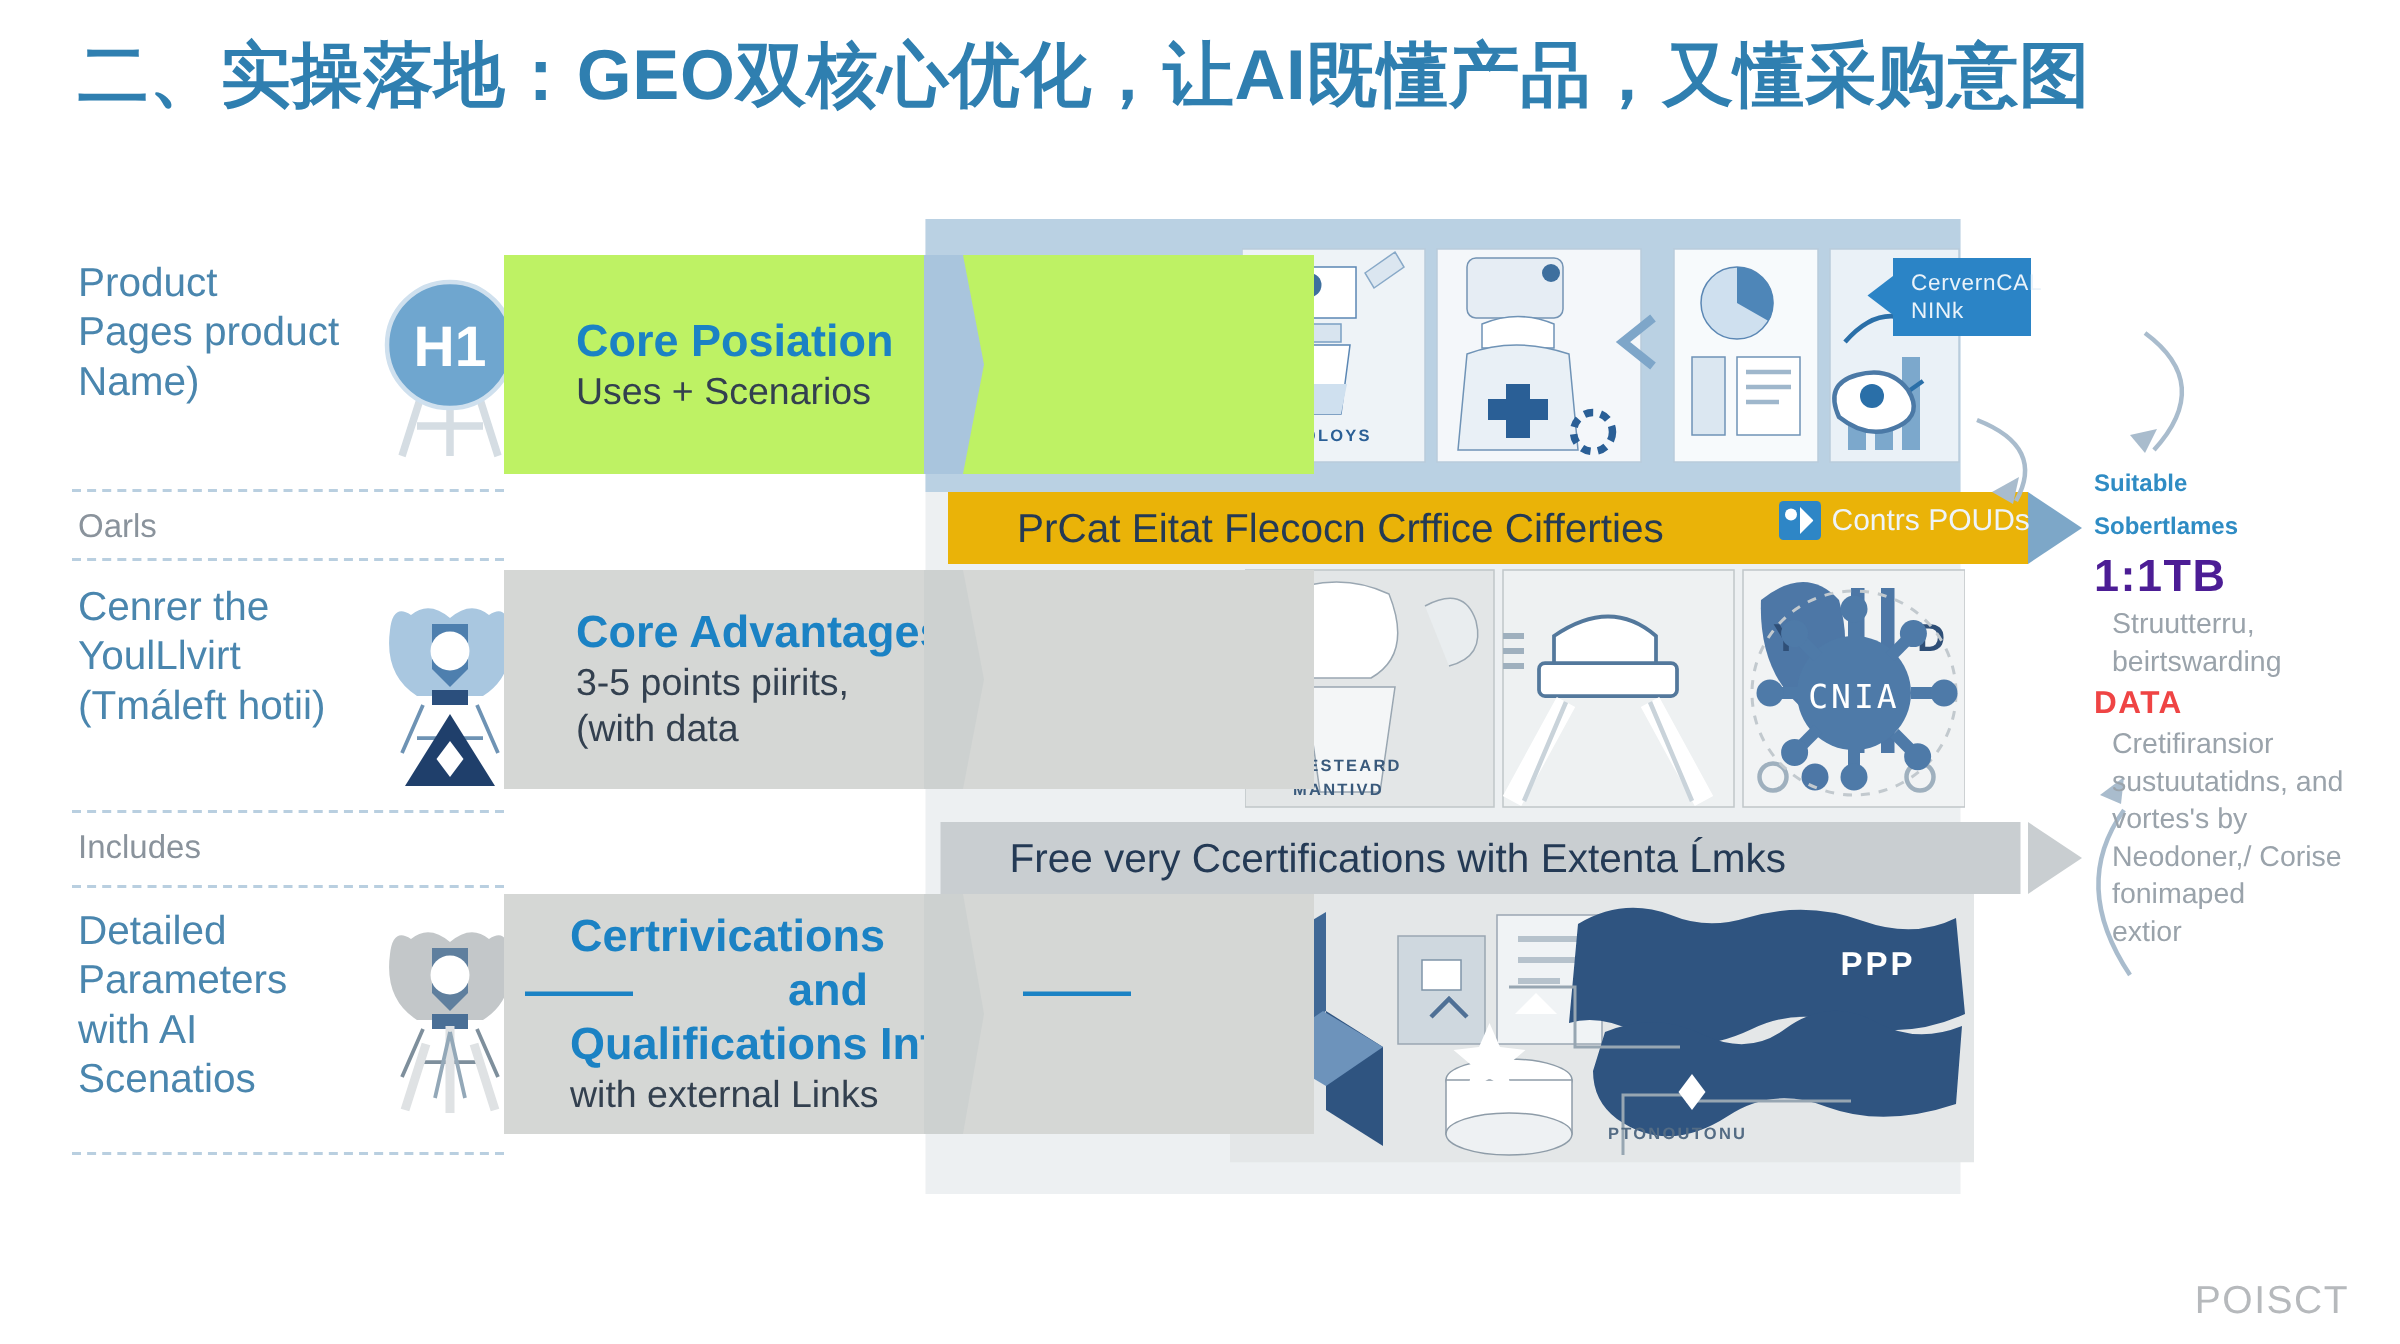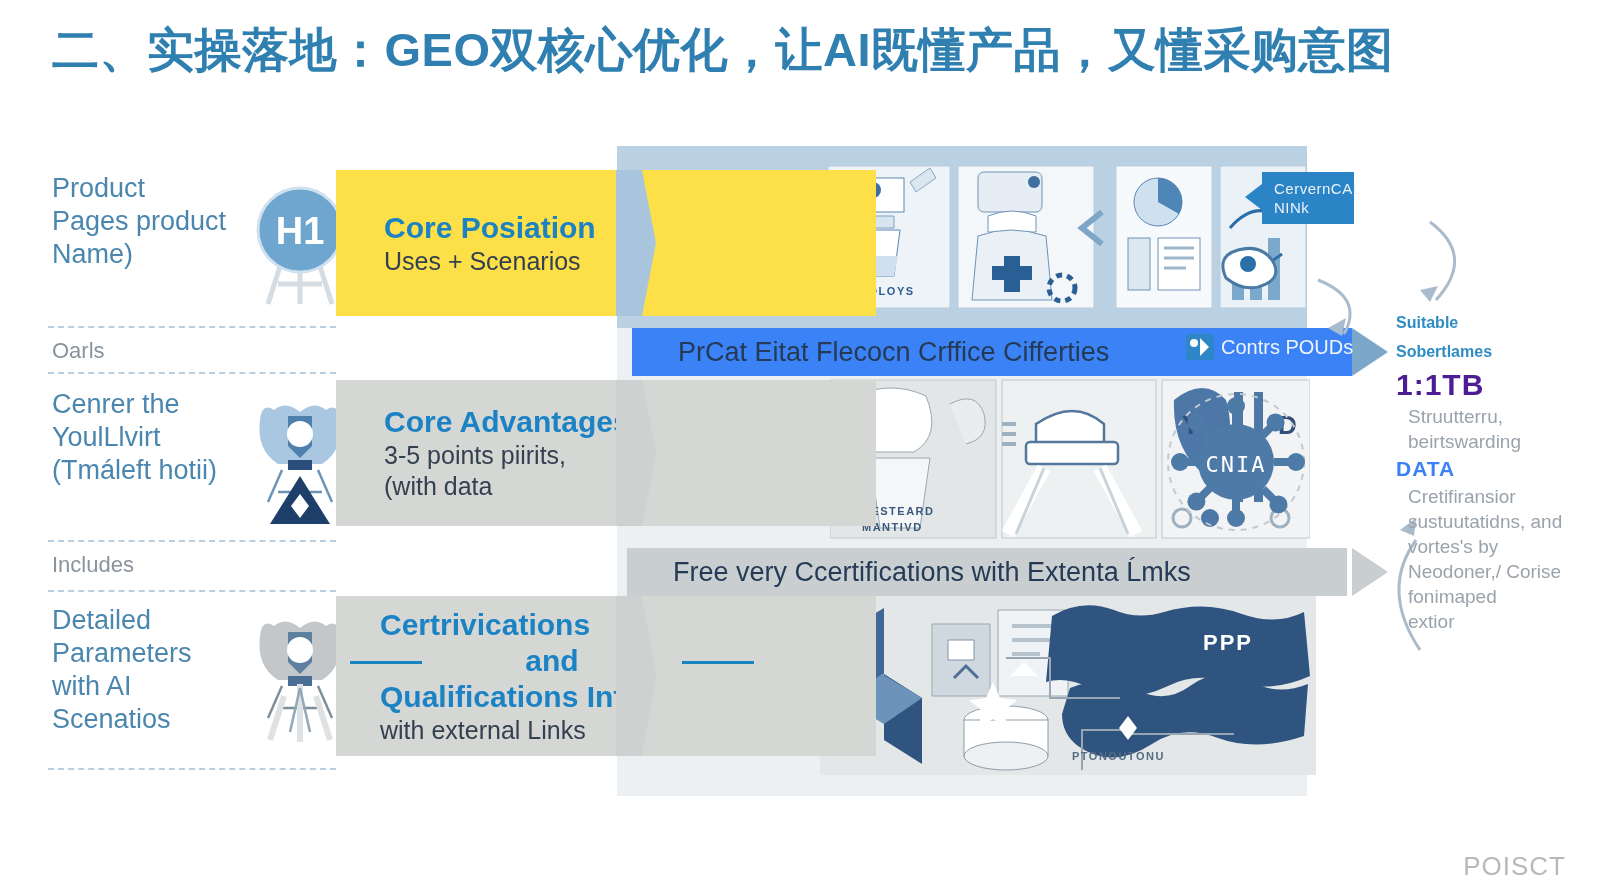--- a/index.html
+++ b/index.html
@@ -34,21 +34,21 @@
   }
   
   .icon-wrap{position:absolute;left:200px;top:10px;width:96px;height:130px;}
 
   
   .band{
     position:absolute;left:336px;width:540px;
     display:flex;flex-direction:column;justify-content:center;
     padding:0 0 0 48px;box-sizing:border-box;
   }
-  .band.blue{background:#fde047;}
+  .band.blue{background:#bef264;}
   .band.grey{background:#d5d7d5;}
   .band-title{
     font-size:30px;font-weight:700;color:#1b82c4;line-height:36px;
     white-space:nowrap;
   }
   .band-sub{font-size:25px;color:#33404f;line-height:31px;white-space:nowrap;}
   .band-title.center{text-align:center;width:420px;}
   .band-title.withrule{position:relative;}
   .band-title.withrule::before,
   .band-title.withrule::after{
@@ -73,21 +73,21 @@
     position:absolute;font-size:38px;letter-spacing:3px;line-height:44px;
     text-align:center;font-family:"DejaVu Sans",sans-serif;
   }
 
   
   .ribbon{
     position:absolute;height:48px;display:flex;align-items:center;
     padding-left:46px;box-sizing:border-box;
     font-size:27px;color:#243a55;white-space:nowrap;
   }
-  .ribbon.r1{background:#3b82f6;}
+  .ribbon.r1{background:#eab308;}
   .ribbon.r2{background:#c9ced1;}
   .ribbon-arrow{
     position:absolute;top:0;width:40px;height:48px;
   }
   .chip{
     position:absolute;display:flex;align-items:center;gap:7px;
     font-size:20px;color:#eef4f9;
   }
   .chip-icon{
     width:28px;height:26px;background:#2e86c6;border-radius:3px;position:relative;
@@ -99,40 +99,40 @@
   .chip-icon::after{
     content:"";position:absolute;left:14px;top:4px;width:9px;height:18px;
     background:#fff;clip-path:polygon(0 0,100% 50%,0 100%);
   }
 
   
   #right-col{position:absolute;left:1396px;top:308px;width:196px;}
   .rc-h{font-size:16px;font-weight:700;color:#2f8cc4;line-height:29px;}
   .rc-big{font-size:30px;font-weight:700;color:#4c1d95;line-height:38px;letter-spacing:1px;}
   .rc-p{font-size:19px;color:#9aa3ab;line-height:25px;margin-left:12px;}
-  .rc-b{font-size:21px;font-weight:700;color:#3b82f6;line-height:30px;letter-spacing:1px;}
+  .rc-b{font-size:21px;font-weight:700;color:#ef4444;line-height:30px;letter-spacing:1px;}
 
   
   #callout{
     position:absolute;left:1262px;top:172px;width:92px;height:52px;
     background:#2b84c6;color:#eaf3fa;font-size:15px;line-height:19px;
     padding:7px 8px 0 12px;box-sizing:border-box;letter-spacing:0.5px;
   }
   #callout::before{
     content:"";position:absolute;left:-17px;top:12px;
     border-top:13px solid transparent;border-bottom:13px solid transparent;
     border-right:17px solid #2b84c6;
   }
   
   #watermark{
     position:absolute;right:34px;bottom:14px;font-size:26px;color:#b6b9bc;
     letter-spacing:1px;font-weight:400;
   }
   .tiny{position:absolute;font-size:11px;letter-spacing:1.5px;font-weight:700;}
-  .mapword{position:absolute;font-size:22px;font-weight:700;color:#ffffff;letter-spacing:2px;}
+  .mapword{position:absolute;font-size:22px;font-weight:700;color:#ffffff;letter-spacing:2px;margin-left:24px;}
 </style>
 </head>
 <body>
 
 <div id="title">二、实操落地：GEO双核心优化，让AI既懂产品，又懂采购意图</div>
 
 <div class="row-label" style="top:172px;height:140px;">
   <div class="rl-text">Product Pages product Name)</div>
   <div class="rl-badge">PP7</div>
   <div class="icon-wrap">

